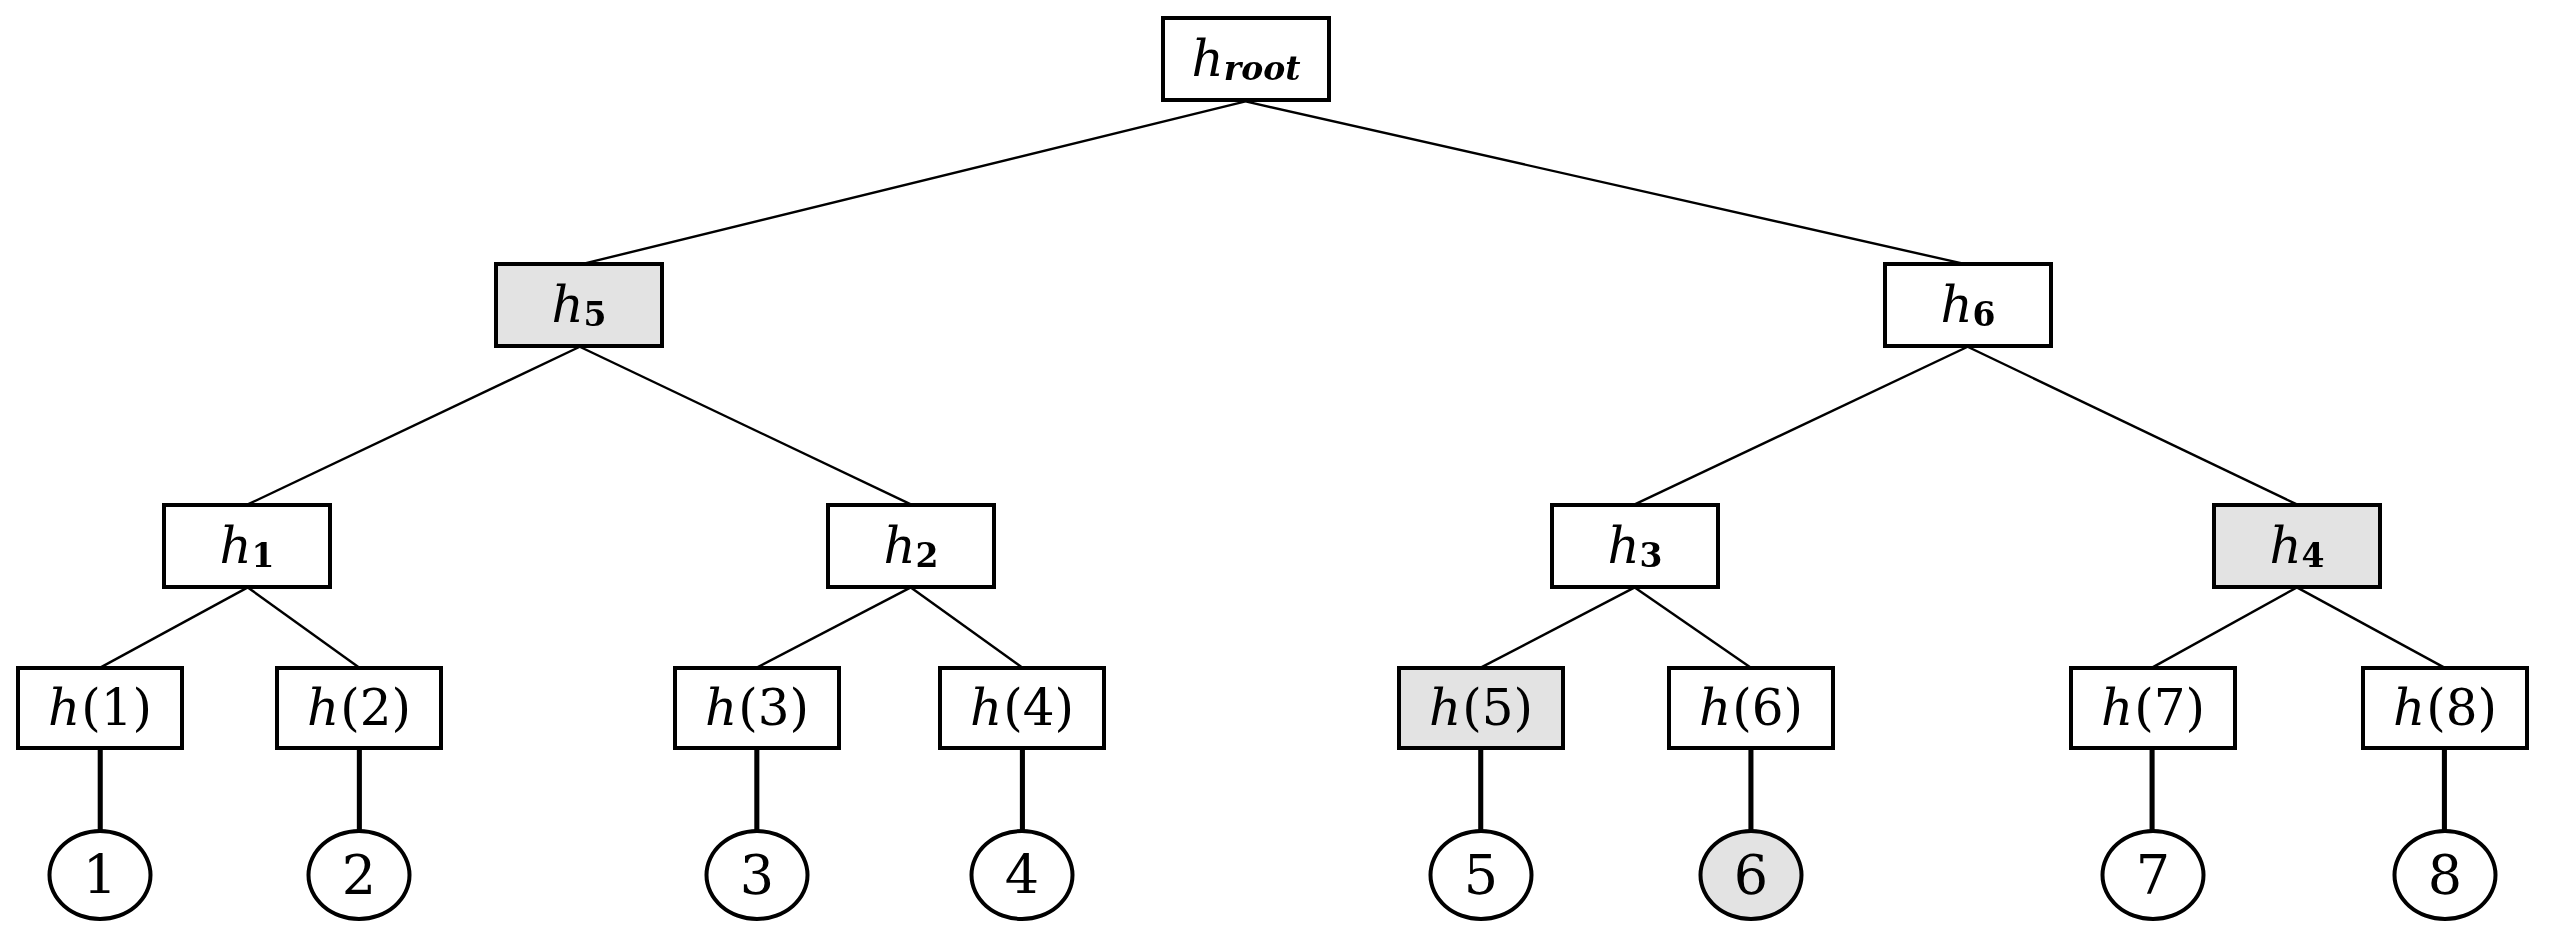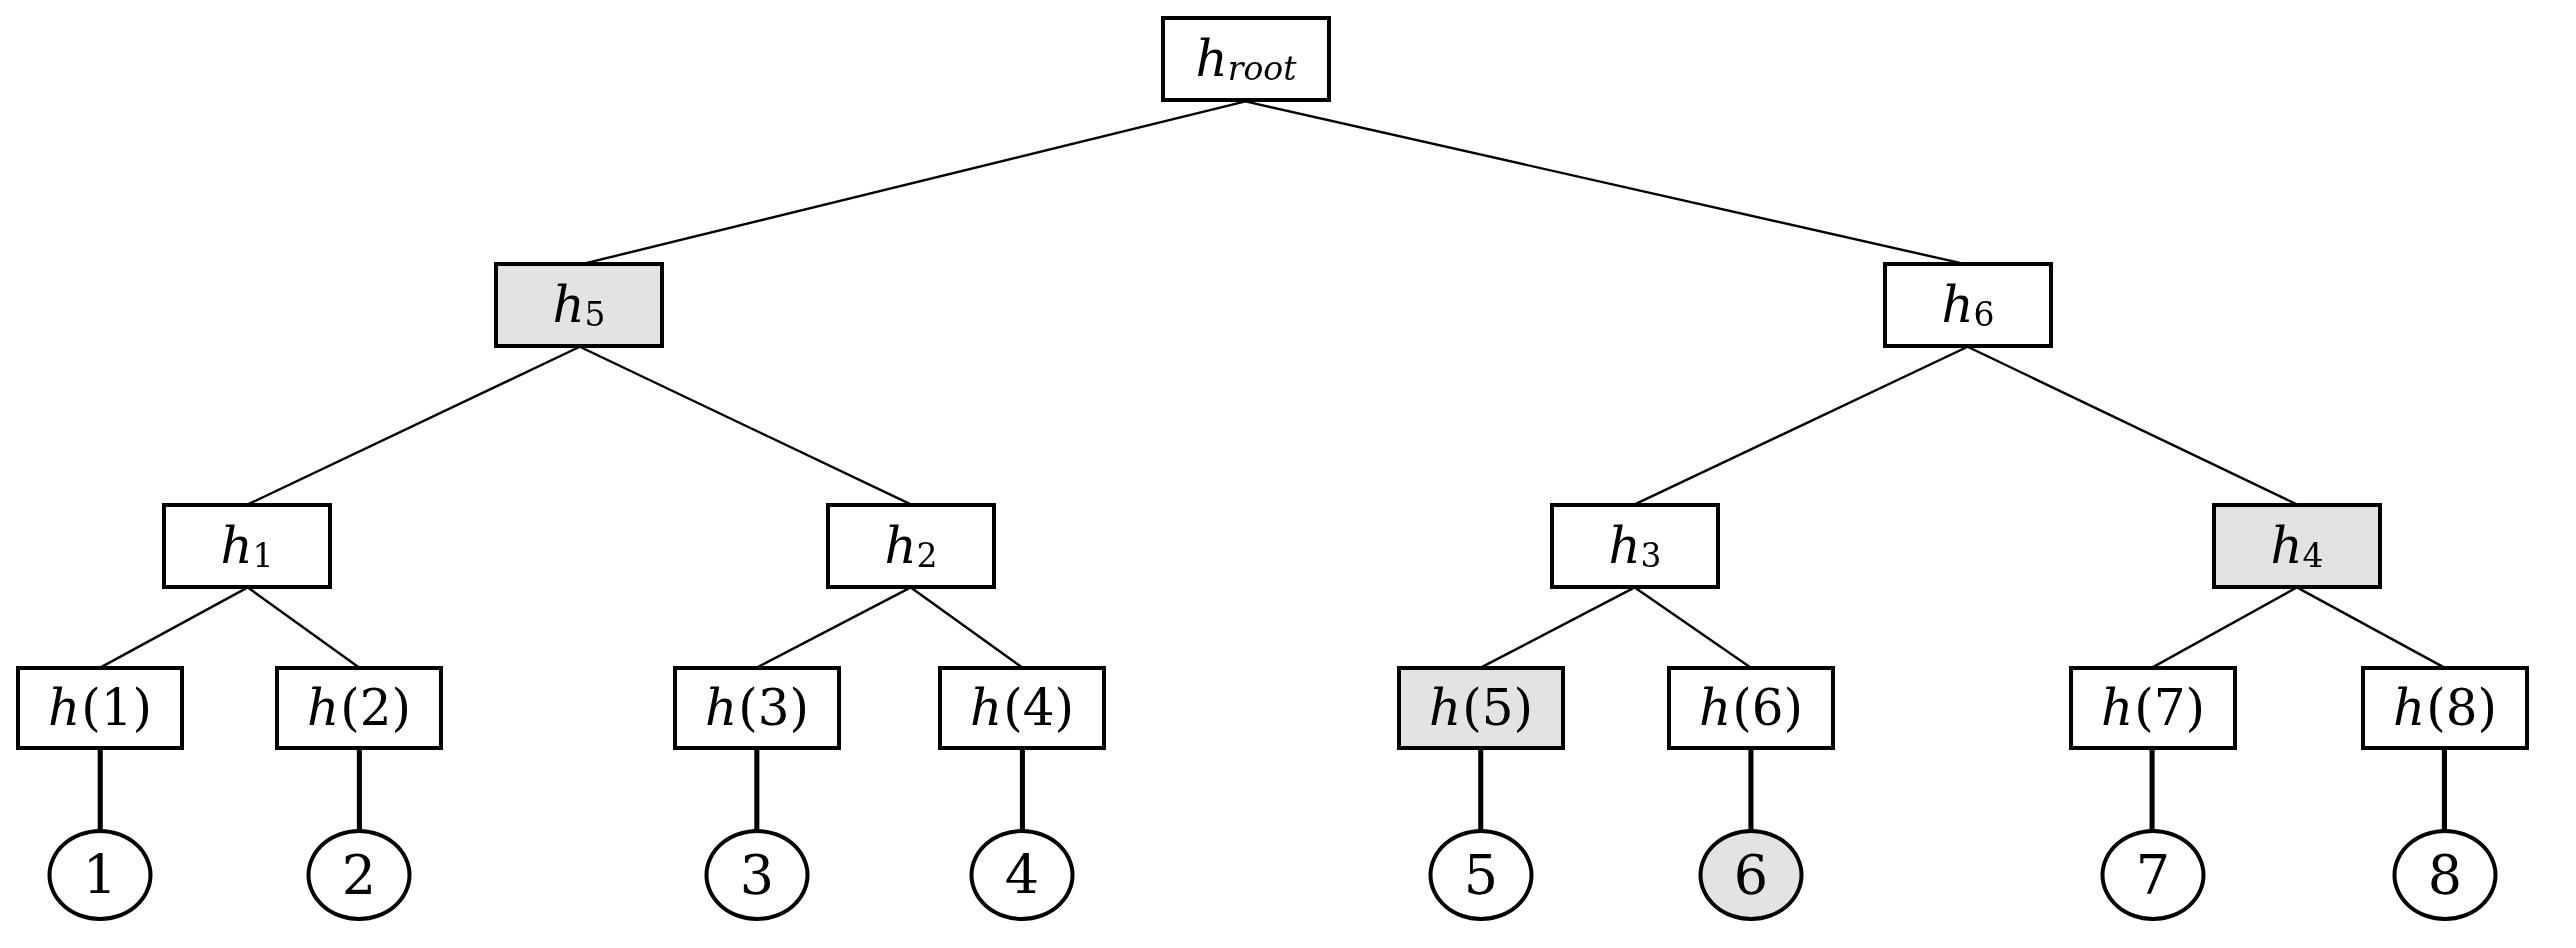--- a/index.html
+++ b/index.html
@@ -35,20 +35,21 @@
     border: 4.2px solid #000;
     border-radius: 50%;
     font-size: 54px;
   }
   .base { font-style: italic; }
   .sub {
     font-size: 0.66em;
     position: relative;
     top: 0.28em;
     font-style: normal;
+    font-weight: bold;
   }
   .sub.italic { font-style: italic; }
   .arg { font-style: normal; margin-left: 0.9px; }
   .shaded { background: var(--shaded-fill, #e3e3e3); }
 </style>
 </head>
 <body>
 
 <div id="canvas">
 

